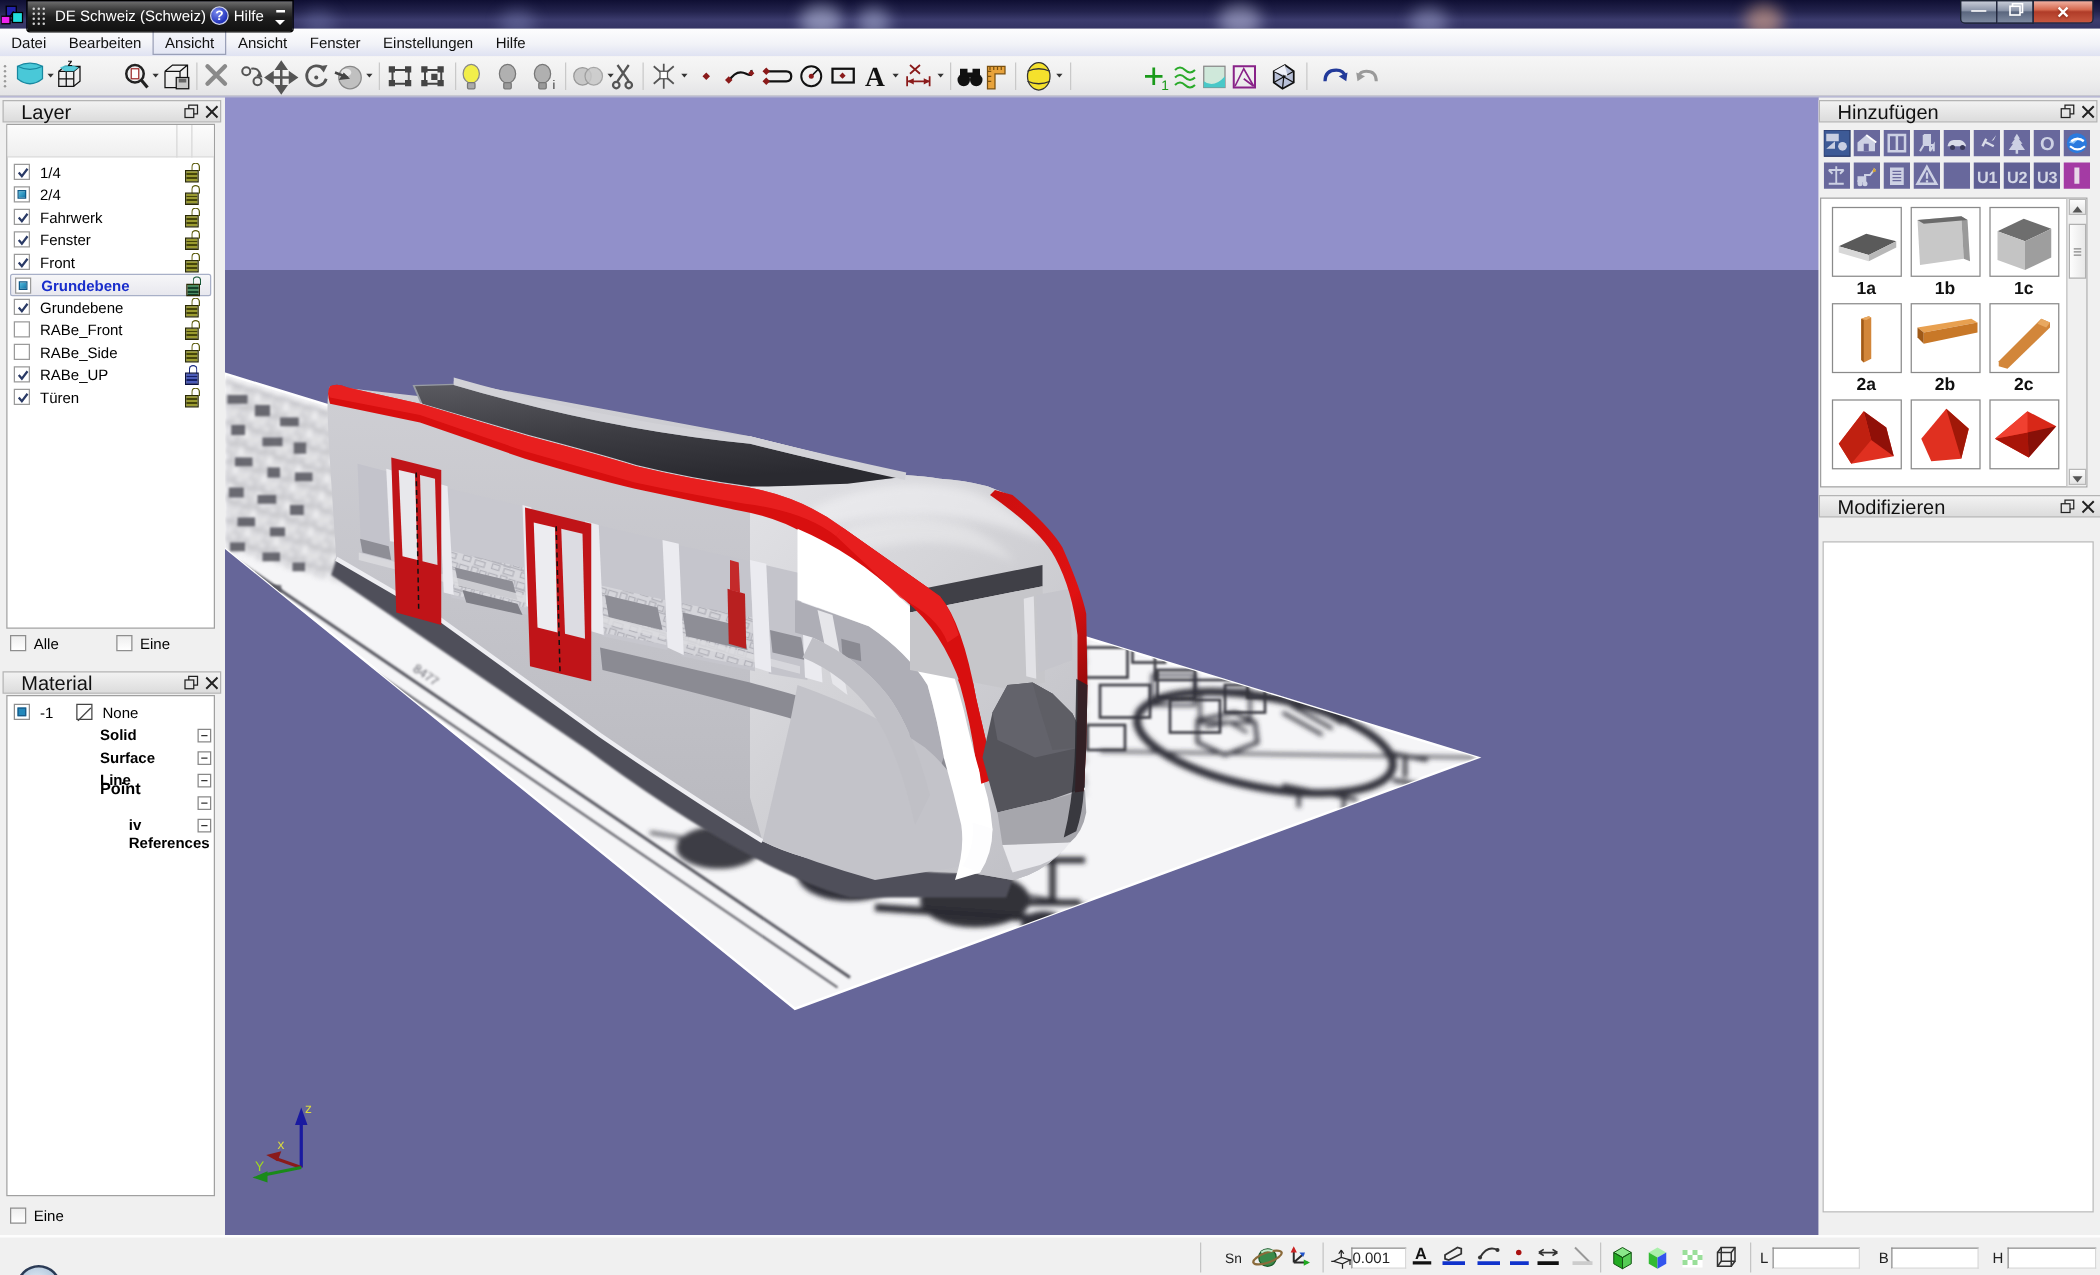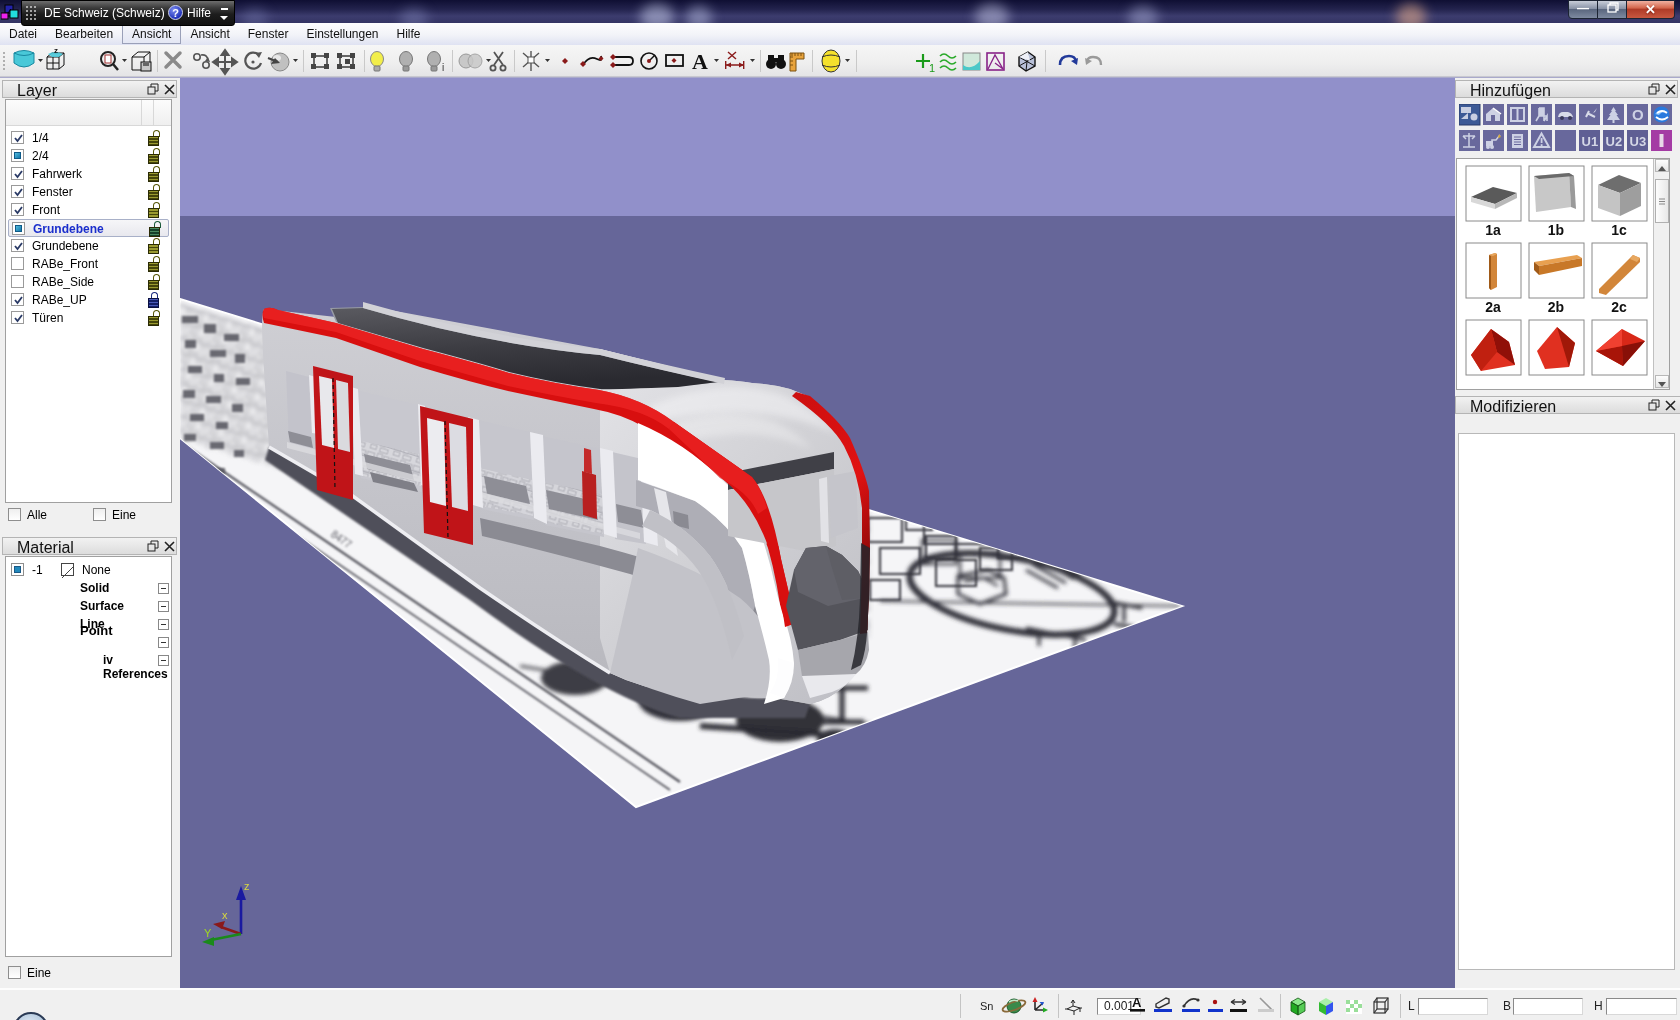--- a/index.html
+++ b/index.html
@@ -872,21 +872,21 @@
         <path d="M14 6 l-4.5 0 l3 3.5 z" fill="#2255cc"></path>
       </g>
     <rect x="118" y="4" width="1" height="24" fill="#c4c4c4"></rect>
     <g transform="translate(124,6)">
         <g stroke="#222" fill="none">
           <path d="M3 13 L9 10 L16 12 L10 15 Z M10 15 L10 19 M16 12 L16 16"></path>
           <path d="M9 10 L9 4 M9 4 l-2 3 M9 4 l2 3 M3 13 l-2 0 M16 12 l2 0"></path>
         </g>
       </g>
   </svg>
-  <div class="inset" style="left:1081px;top:8px;width:44px;height:17px;font-size:12px;text-align:center;line-height:15px;margin-left:16px;">0.001</div>
+  <div class="inset" style="left:1081px;top:8px;width:44px;height:17px;font-size:12px;text-align:left;line-height:15px;">0.001</div>
   <svg style="position:absolute;left:1130px;top:0;" width="290" height="32" viewBox="0 0 290 32">
     <text x="2" y="17" font-size="13" font-weight="bold" fill="#111">A</text>
       <rect x="0" y="19" width="15" height="2.6" fill="#111"></rect>
     <g transform="translate(24,0)">
         <path d="M2 14 L12 8 L15 9 L15 13 L5 18 L2 17 Z" fill="none" stroke="#333" stroke-width="1.4"></path>
         <rect x="0" y="19" width="18" height="3" fill="#1133cc"></rect>
       </g>
     <g transform="translate(52,0)">
         <path d="M2 16 Q8 6 16 10" fill="none" stroke="#333" stroke-width="1.6"></path>
         <circle cx="2" cy="16" r="1.6" fill="#333"></circle>

